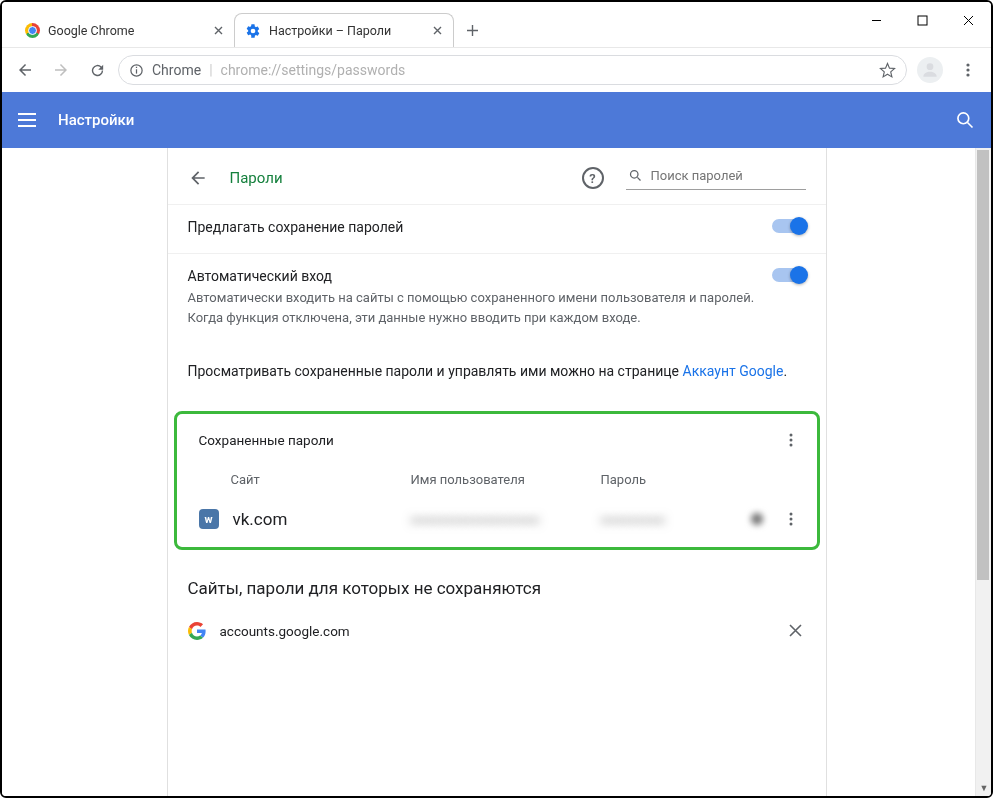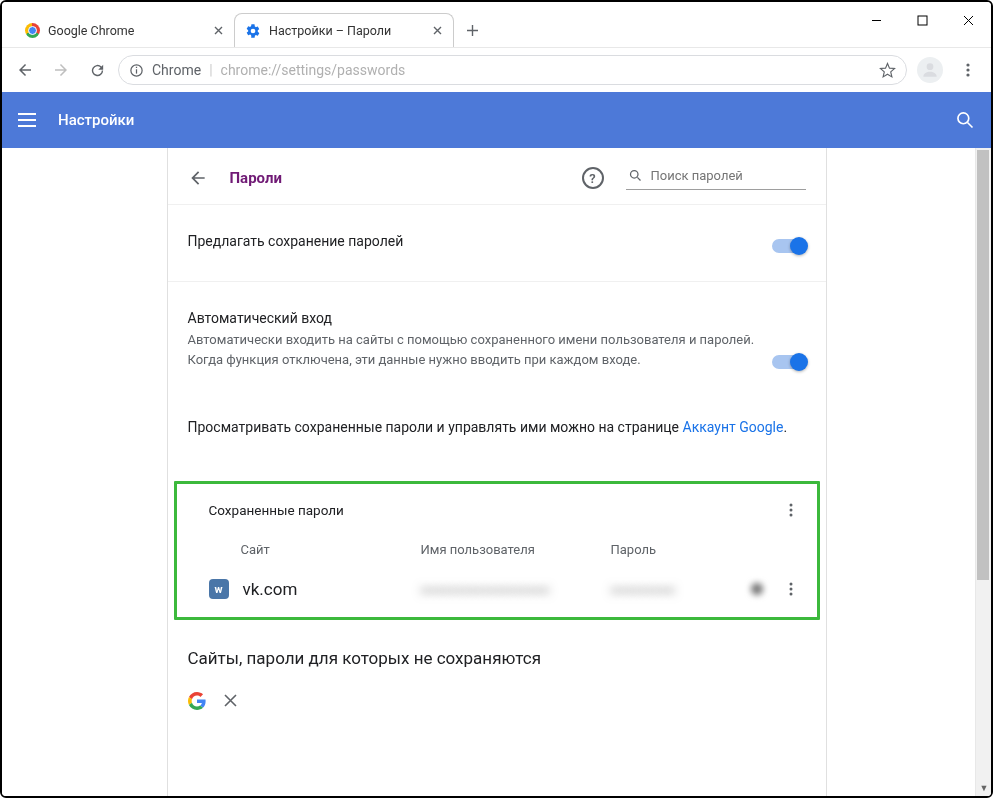--- a/index.html
+++ b/index.html
@@ -32,34 +32,34 @@
 .appbar{height:56px;background:#4d79d8;display:flex;align-items:center;padding:0 16px;color:#fff;justify-content:space-between}
 .appbar-left{display:flex;align-items:center;gap:22px}
 .hamburger{display:flex;flex-direction:column;gap:4px}
 .hamburger span{width:18px;height:2px;background:#fff}
 .appbar-title{font-size:15px;font-weight:500}
 .appbar-search{color:#fff}
 .page-wrap{flex:1;overflow-y:auto;position:relative;display:flex;justify-content:center}
 .page{width:660px;border-left:1px solid #e0e0e0;border-right:1px solid #e0e0e0;margin-top:0;padding-bottom:40px}
 .page-header{display:flex;align-items:center;padding:18px 20px 14px 20px;gap:22px}
 .page-header .back{color:#5f6368}
-.page-header .ptitle{font-size:15px;font-weight:700;color:#701a75}
+.page-header .ptitle{font-size:15px;font-weight:400;color:#15803d}
 .page-header .spacer{flex:1}
 .helpbtn{width:22px;height:22px;border:2px solid #5f6368;border-radius:50%;display:flex;align-items:center;justify-content:center;font-size:13px;color:#5f6368;font-weight:600}
 .search-wrap{display:flex;align-items:center;gap:8px;border-bottom:1px solid #9e9e9e;padding:2px 4px 6px 2px;min-width:180px}
 .search-wrap input{border:none;outline:none;font-size:13px;color:#701a75;width:140px;background:transparent}
-.row{padding:28px 20px;border-top:1px solid #f0f0f0;display:flex;align-items:flex-end}
+.row{padding:14px 20px;border-top:1px solid #f0f0f0;display:flex;align-items:flex-start}
 .row:first-of-type{border-top:none}
 .row .rtxt{flex:1}
 .rtitle{font-size:14px;color:#202124;margin-bottom:4px}
 .rdesc{font-size:13px;color:#5f6368;line-height:1.5}
 .toggle{width:34px;height:14px;background:#a8c5f0;border-radius:7px;position:relative}
 .toggle .knob{width:18px;height:18px;background:#1a73e8;border-radius:50%;position:absolute;right:-2px;top:-2px;box-shadow:0 1px 3px rgba(0,0,0,0.3)}
 .linktext{color:#1a73e8}
-.highlight{border:3px solid #3cb93c;border-radius:1px;margin:18px 6px 10px 6px;padding:4px 0 6px 18px}
+.highlight{border:3px solid #3cb93c;border-radius:8px;margin:18px 6px 10px 6px;padding:4px 0 6px 8px}
 .sectionhdr{display:flex;align-items:center;padding:14px 14px 8px 14px}
 .sectionhdr .stxt{font-size:13.5px;color:#202124;flex:1}
 .colhdr{display:flex;padding:16px 14px 10px 46px;font-size:13px;color:#5f6368}
 .col-site{width:180px}
 .col-user{width:190px}
 .col-pass{flex:1}
 .pwrow{display:flex;align-items:center;padding:10px 14px}
 .favicon{width:20px;height:20px;margin-right:14px;background:#4a76a8;border-radius:4px;display:flex;align-items:center;justify-content:center;color:#fff;font-size:11px;font-weight:700}
 .glogo{width:18px;height:18px;margin-right:14px}
 .pwrow .site{width:178px;font-size:17px;color:#202124}
@@ -281,20 +281,21 @@
         </div>
 
         <div class="section2">Сайты, пароли для которых не сохраняются</div>
         <div class="neverrow">
           <svg class="glogo" viewBox="0 0 48 48">
             <path fill="#EA4335" d="M24 9.5c3.54 0 6.71 1.22 9.21 3.6l6.85-6.85C35.9 2.38 30.47 0 24 0 14.62 0 6.51 5.38 2.56 13.22l7.98 6.19C12.43 13.72 17.74 9.5 24 9.5z"></path>
             <path fill="#4285F4" d="M46.98 24.55c0-1.57-.15-3.09-.38-4.55H24v9.02h12.94c-.58 2.96-2.26 5.48-4.78 7.18l7.73 6c4.51-4.18 7.09-10.36 7.09-17.65z"></path>
             <path fill="#FBBC05" d="M10.53 28.59c-.48-1.45-.76-2.99-.76-4.59s.27-3.14.76-4.59l-7.98-6.19C.92 16.46 0 20.12 0 24c0 3.88.92 7.54 2.56 10.78l7.97-6.19z"></path>
             <path fill="#34A853" d="M24 48c6.48 0 11.93-2.13 15.89-5.81l-7.73-6c-2.15 1.45-4.92 2.3-8.16 2.3-6.26 0-11.57-4.22-13.47-9.91l-7.98 6.19C6.51 42.62 14.62 48 24 48z"></path>
           </svg>
+          <div class="site">accounts.google.com</div>
           <span class="xbtn">
             <svg width="13" height="13" viewBox="0 0 13 13">
                 <path d="M1 1 L12 12 M12 1 L1 12" stroke="#5f6368" stroke-width="1.6"></path>
               </svg>
           </span>
         </div>
 
       </div>
 
       <div class="scrollbar">

